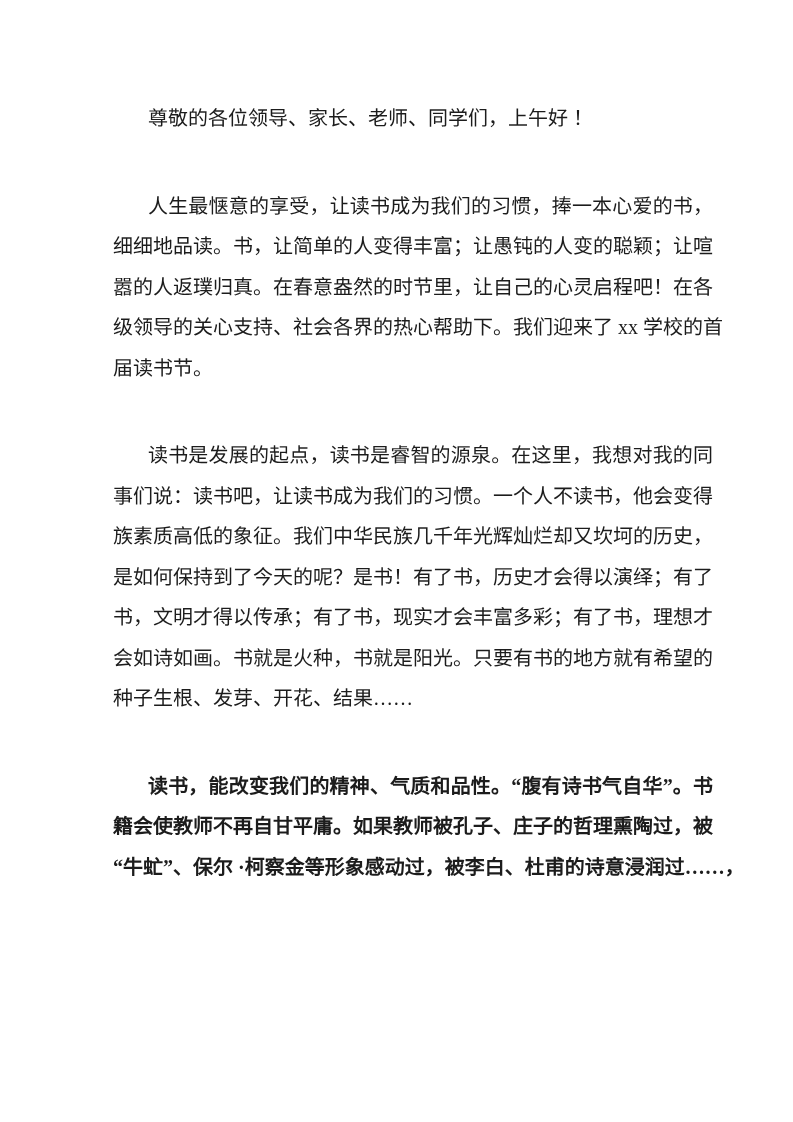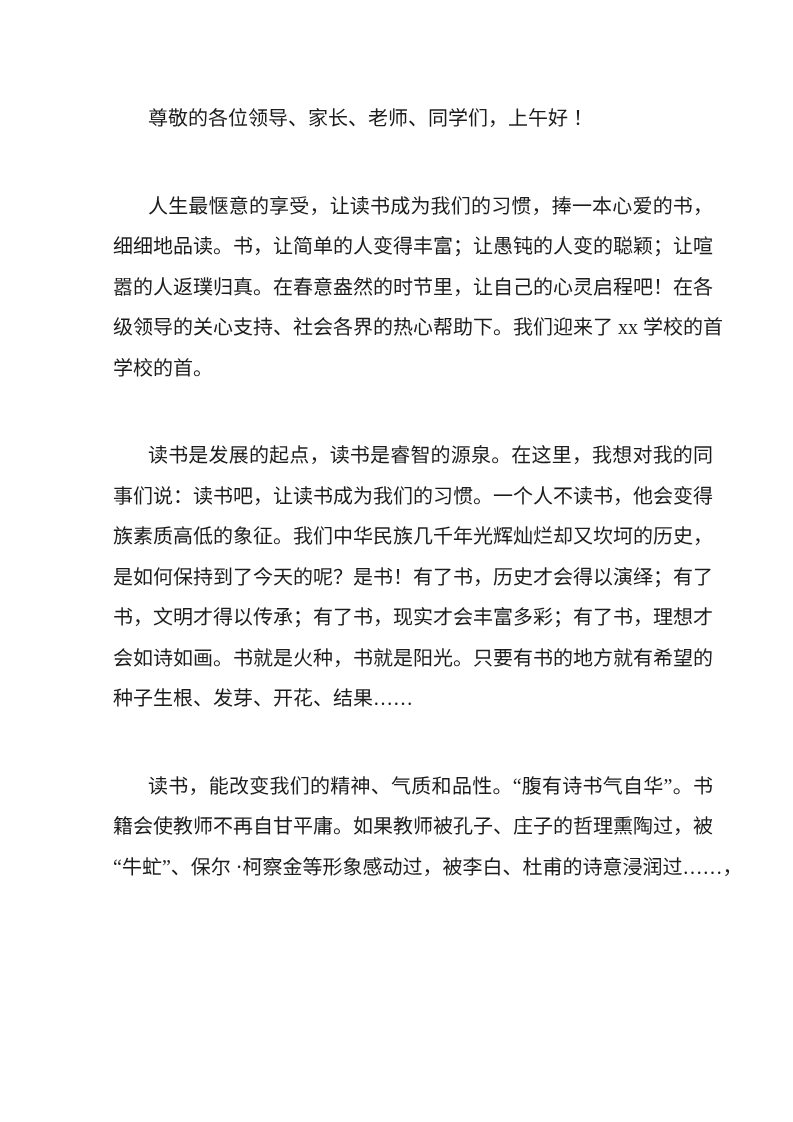--- a/index.html
+++ b/index.html
@@ -23,20 +23,21 @@
   .para {
     width: 600px;
     margin: 0 0 47px 0;
     font-size: 20px;
     line-height: 40.5px;
     color: #1c1c1c;
     letter-spacing: 0;
   }
   .para:last-child {
     margin-bottom: 0;
+    font-weight: bold;
   }
   .line {
     display: block;
     white-space: nowrap;
     text-align: left;
   }
   
   .line.fill {
     text-align: justify;
     text-align-last: justify;
@@ -53,21 +54,21 @@
 
   <p class="para">
     <span class="line first">尊敬的各位领导、家长、老师、同学们，上午好 ！</span>
   </p>
 
   <p class="para">
     <span class="line first fill">人生最惬意的享受，让读书成为我们的习惯，捧一本心爱的书，</span>
     <span class="line fill">细细地品读。书，让简单的人变得丰富；让愚钝的人变的聪颖；让喧</span>
     <span class="line fill">嚣的人返璞归真。在春意盎然的时节里，让自己的心灵启程吧！在各</span>
     <span class="line fill">级领导的关心支持、社会各界的热心帮助下。我们迎来了 xx 学校的首</span>
-    <span class="line">学校的首。</span>
+    <span class="line">届读书节。</span>
   </p>
 
   <p class="para">
     <span class="line first fill">读书是发展的起点，读书是睿智的源泉。在这里，我想对我的同</span>
     <span class="line fill">事们说：读书吧，让读书成为我们的习惯。一个人不读书，他会变得</span>
     <span class="line fill">族素质高低的象征。我们中华民族几千年光辉灿烂却又坎坷的历史，</span>
     <span class="line fill">是如何保持到了今天的呢？是书！有了书，历史才会得以演绎；有了</span>
     <span class="line fill">书，文明才得以传承；有了书，现实才会丰富多彩；有了书，理想才</span>
     <span class="line fill">会如诗如画。书就是火种，书就是阳光。只要有书的地方就有希望的</span>
     <span class="line">种子生根、发芽、开花、结果……</span>

